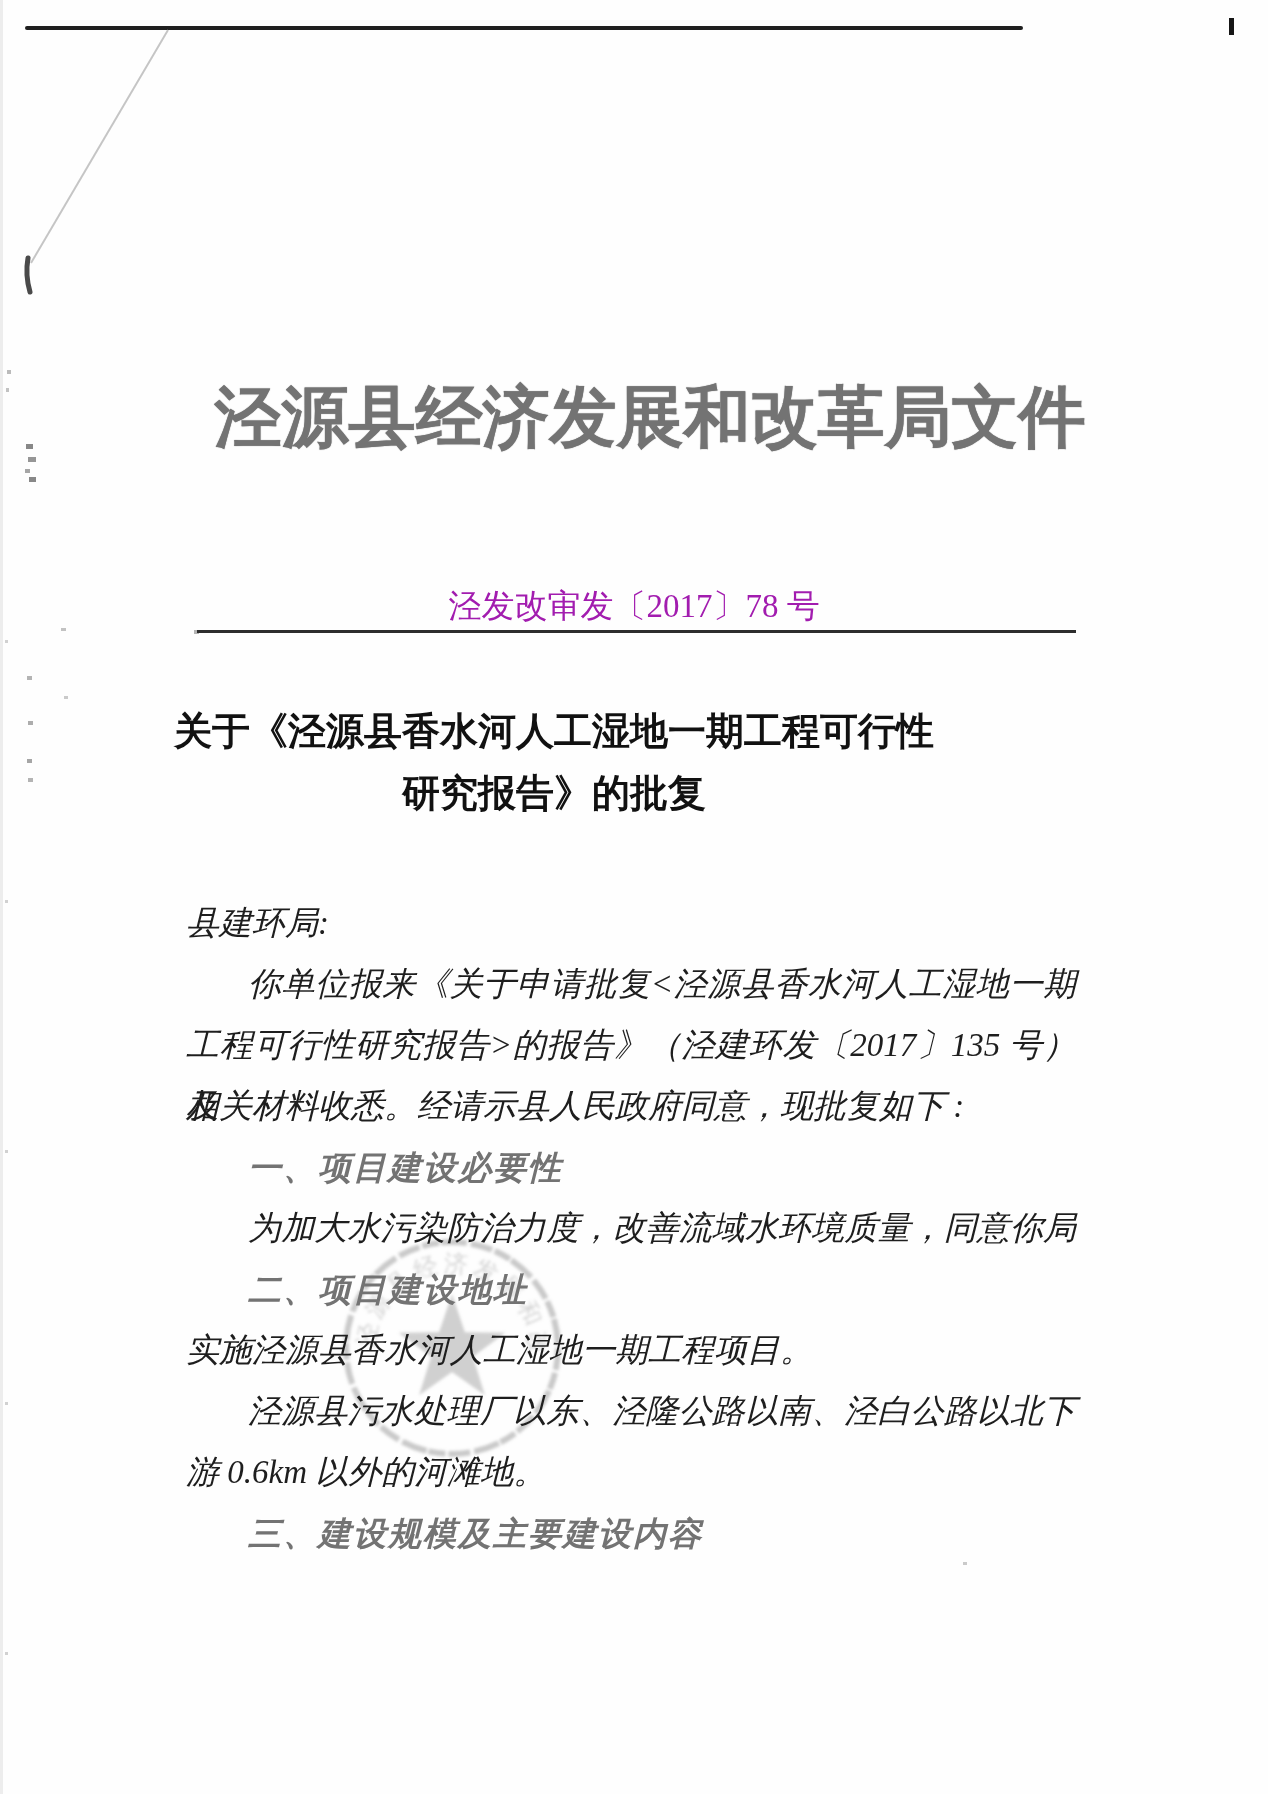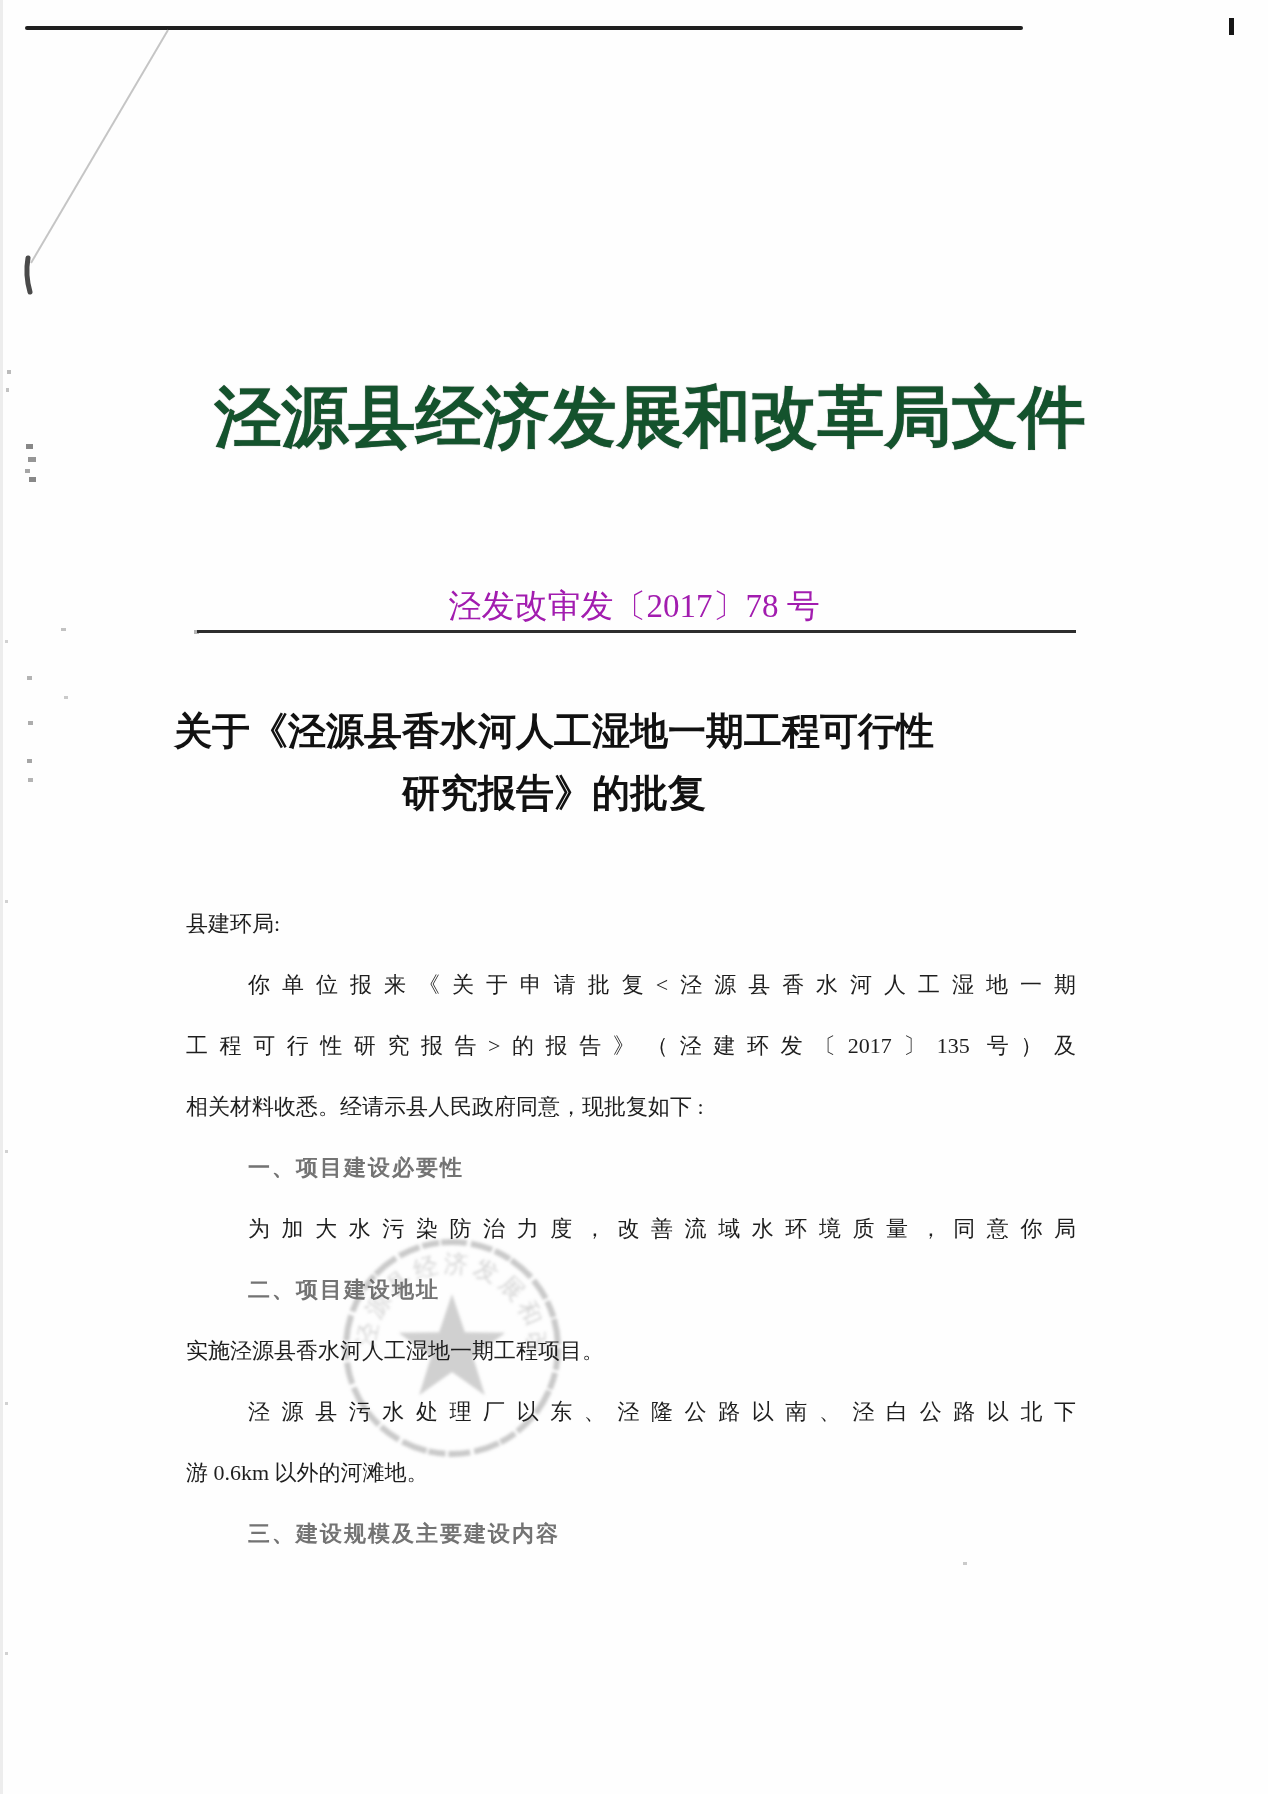--- a/index.html
+++ b/index.html
@@ -14,42 +14,42 @@
   
   .edge-strip{position:absolute;left:0;top:0;width:3px;height:1794px;background:#ededed;}
   .topline{position:absolute;left:25px;top:26px;width:998px;height:4px;background:#1f1f1f;border-radius:2px;}
   .toptick{position:absolute;left:1229px;top:18px;width:5px;height:17px;background:#161616;}
   .artifacts{position:absolute;left:0;top:0;pointer-events:none;}
   
   .big-title{
     position:absolute;left:210px;top:374px;width:880px;
     text-align:center;
     font-size:67px;line-height:86px;font-weight:bold;
-    color:#14532d;
+    color:#737373;
     letter-spacing:0px;
     text-shadow:0 0 1px #6a6a6a;
     white-space:nowrap;
   }
   
   .doc-number{
     position:absolute;left:0;top:586px;width:1268px;
     text-align:center;font-size:33px;line-height:40px;color:#a21caf;
     white-space:nowrap;
   }
   .rule{position:absolute;left:197px;top:630px;width:879px;height:3px;background:#2d2d2d;}
   
   .doc-title{
     position:absolute;left:0;top:700px;width:1108px;
     text-align:center;font-weight:bold;color:#111;
     font-size:38px;line-height:62px;
   }
   
   .body-block{
     position:absolute;left:186px;top:893px;width:890px;
-    font-size:22px;color:#1e1e1e;
+    font-size:33px;color:#1e1e1e;font-style:italic;
   }
   .line{height:61px;line-height:61px;white-space:nowrap;}
   .indent{padding-left:62px;}
   .fill{white-space:normal;text-align:justify;text-align-last:justify;text-justify:inter-character;}
   .heading{
     font-family:"Liberation Sans","DejaVu Sans",sans-serif;
     font-weight:bold;color:#737373;letter-spacing:2px;
   }
   
   .stamp{position:absolute;left:330px;top:1226px;pointer-events:none;}

